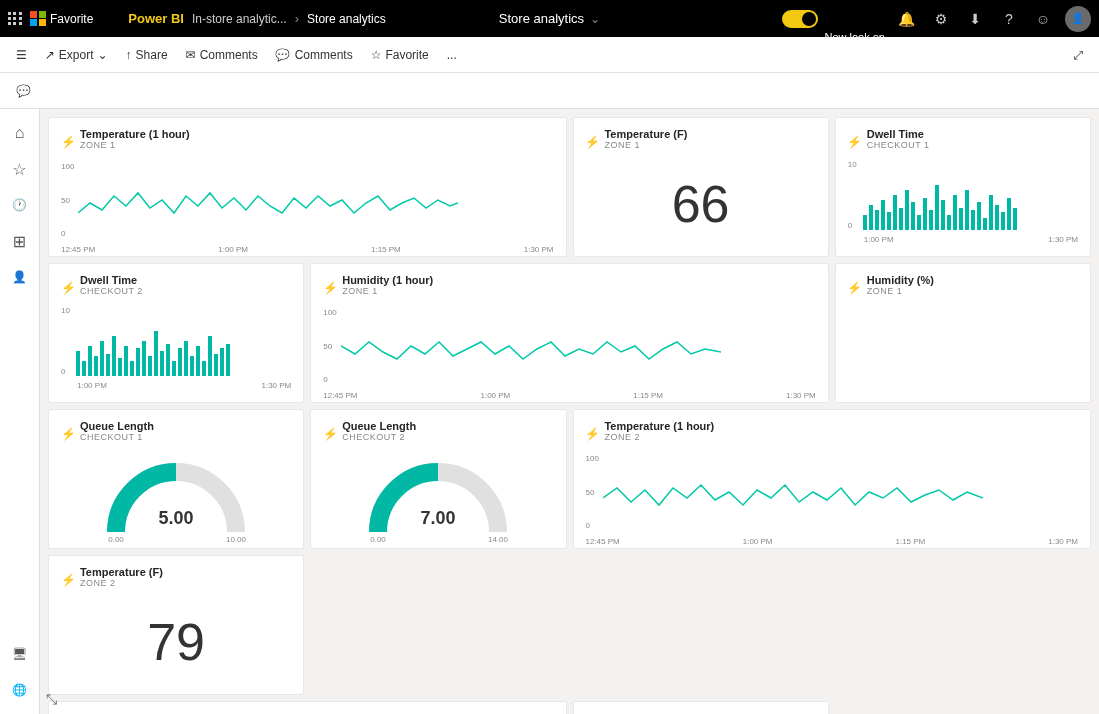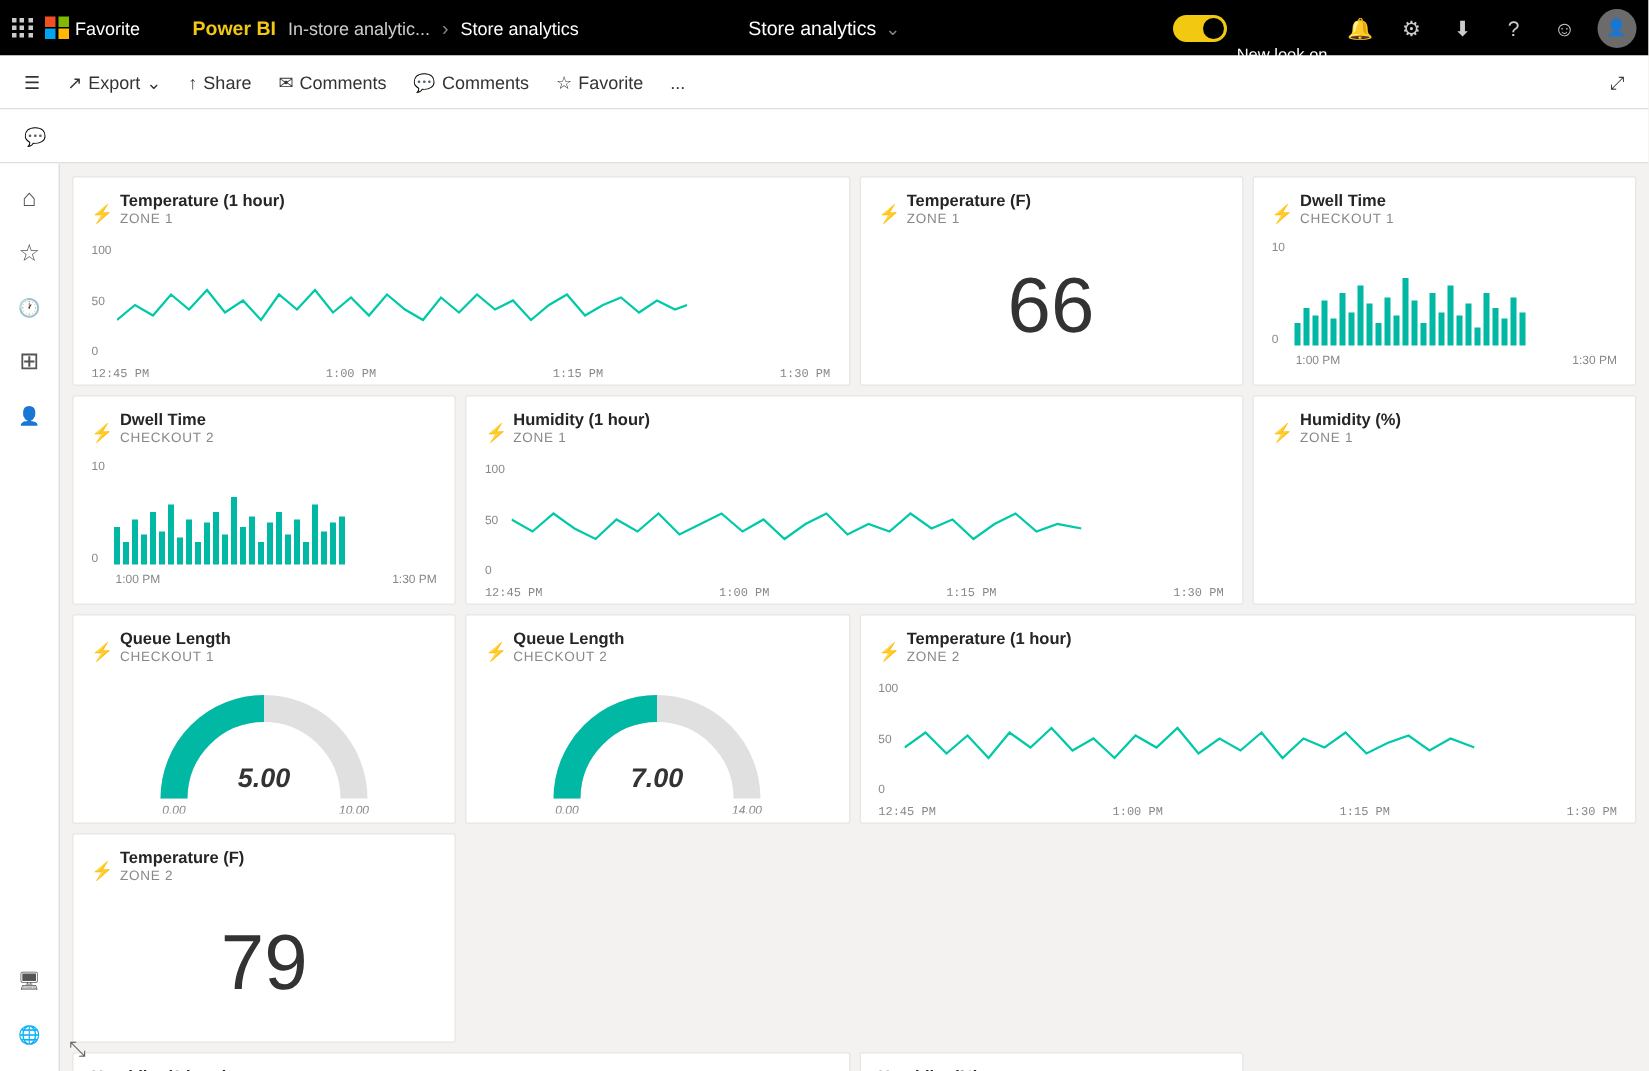--- a/index.html
+++ b/index.html
@@ -112,24 +112,24 @@
       min-height: 140px;
     }
     .card-wide { grid-column: span 2; }
     .card-title { font-size: 11px; font-weight: 600; color: #252525; margin-bottom: 0px; }
     .card-subtitle { font-size: 9px; color: #888; text-transform: uppercase; letter-spacing: 0.5px; margin-bottom: 6px; }
     .card-icon { display: inline-block; color: #00b8a4; font-size: 12px; margin-right: 4px; }
     .card-header { display: flex; align-items: center; margin-bottom: 2px; }
 
     
     .big-number { font-size: 52px; font-weight: 300; color: #333; text-align: center; margin-top: 18px; }
-    .chart-labels { display: flex; justify-content: space-between; font-size: 8px; color: #888; margin-top: 2px; font-family: Liberation Mono, monospace; }
-
-    
-    .gauge-container { display: flex; align-items: center; justify-content: flex-start; flex-direction: column; margin-top: 4px; font-style: italic; }
+    .chart-labels { display: flex; justify-content: space-between; font-size: 8px; color: #888; margin-top: 2px; }
+
+    
+    .gauge-container { display: flex; align-items: center; justify-content: flex-start; flex-direction: column; margin-top: 4px; }
 
     svg text { font-family: 'Segoe UI', Arial, sans-serif; }
   </style>
 </head>
 <body>
 
 <div class="top-nav">
   <div class="nav-left">
     <div class="waffle-icon">
       <div></div>

